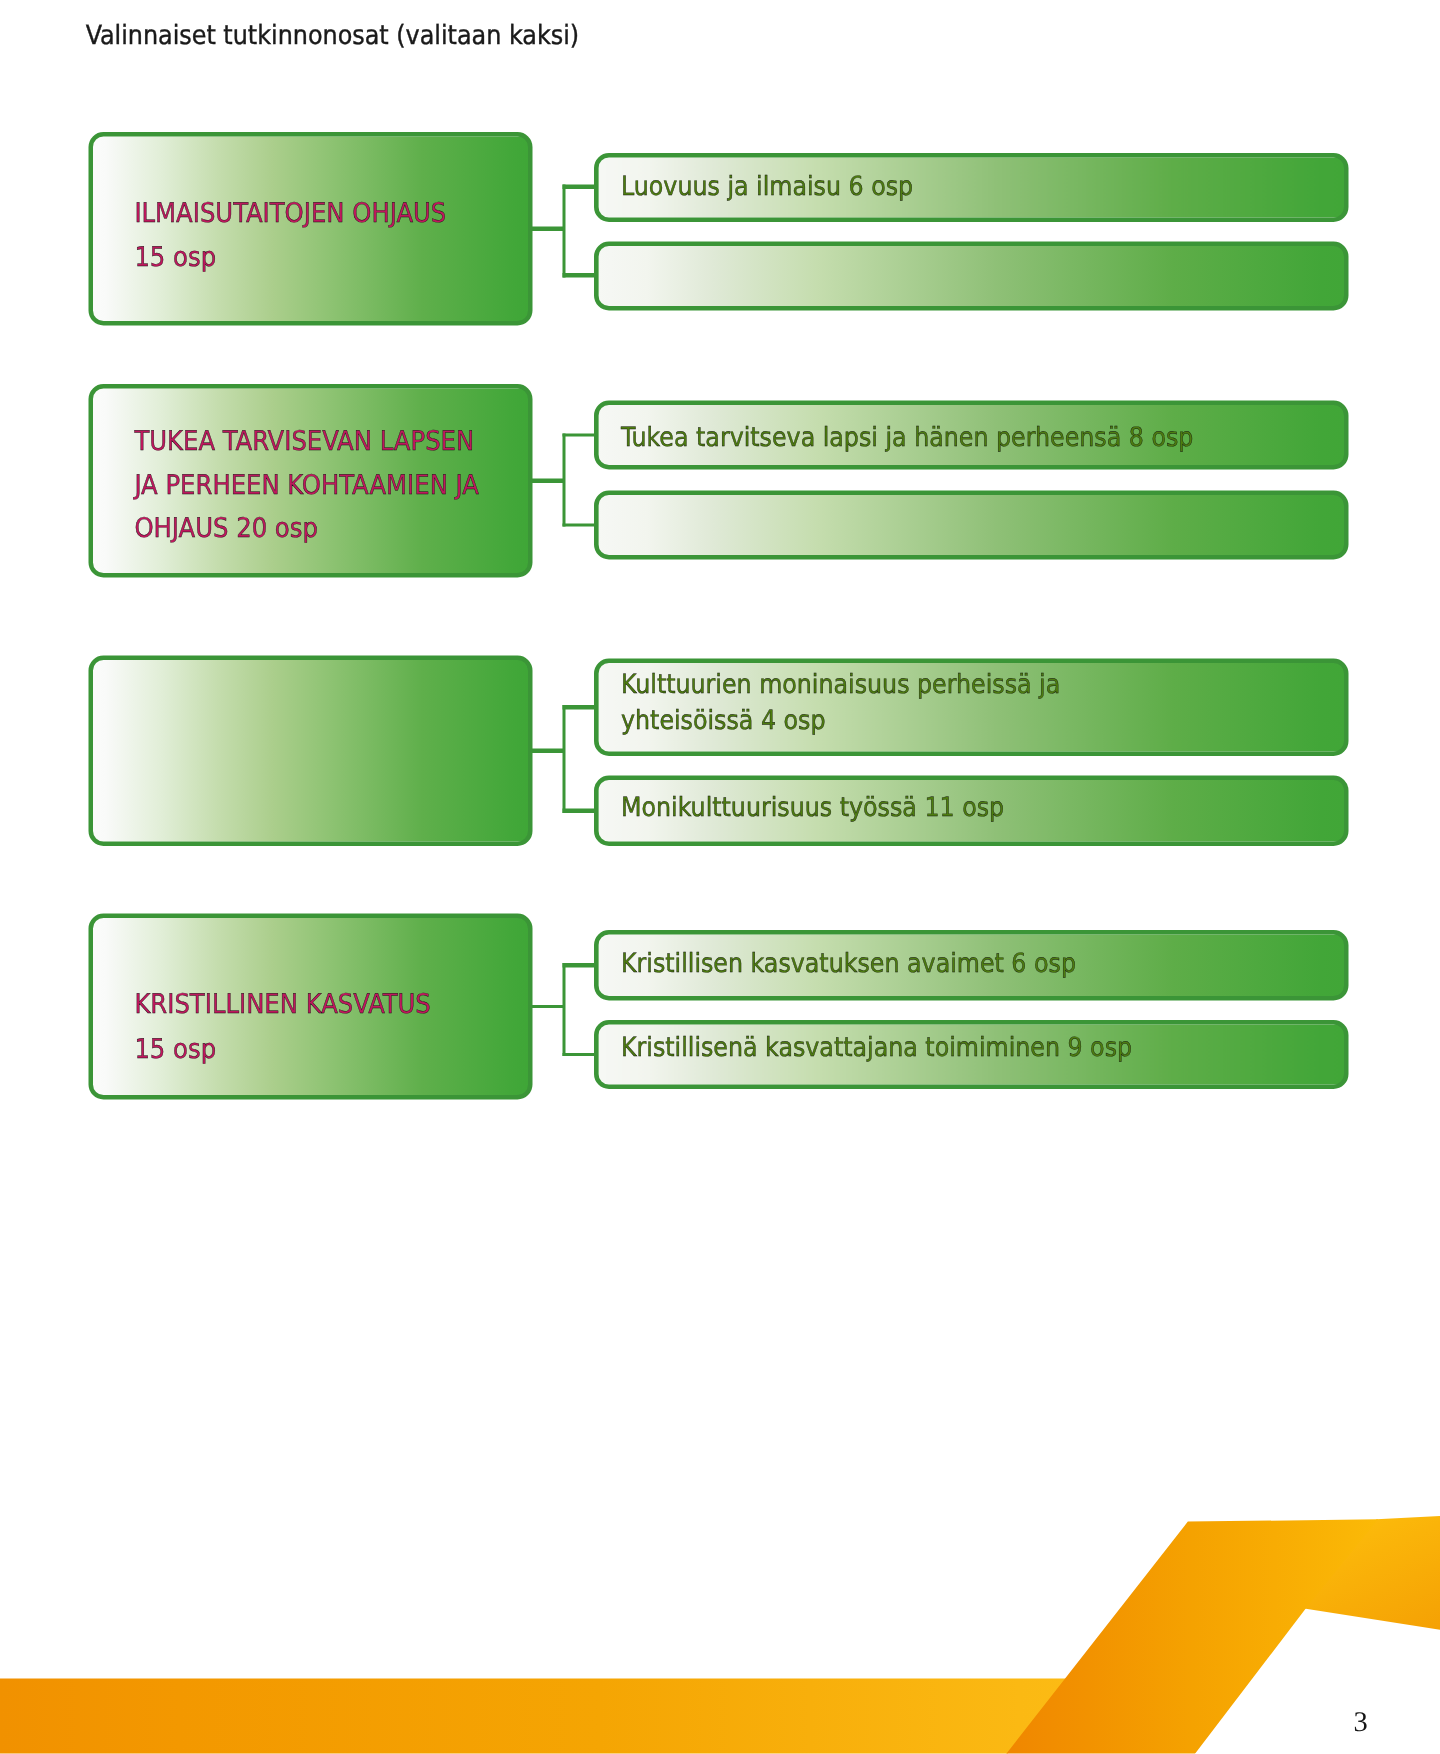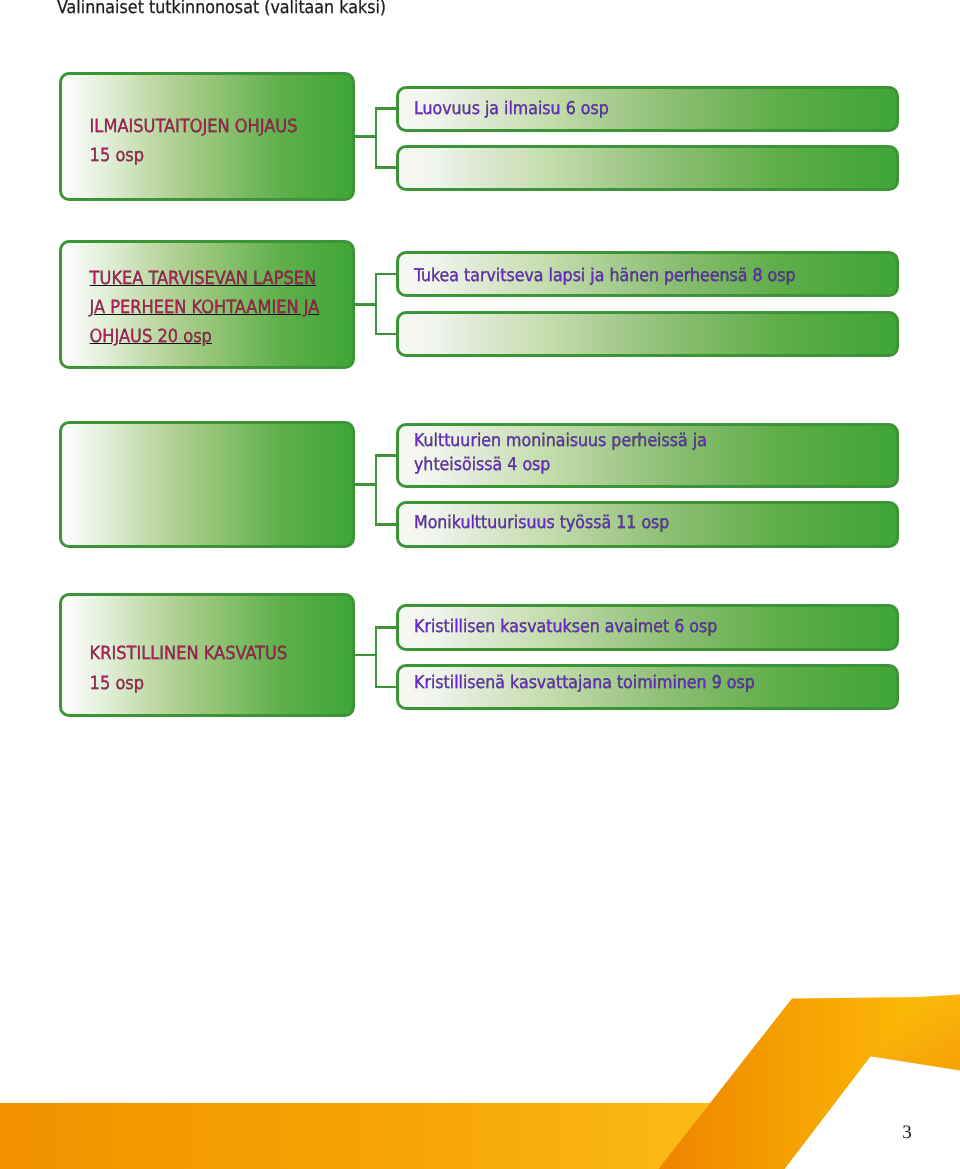--- a/index.html
+++ b/index.html
@@ -4,21 +4,21 @@
 <title>Valinnaiset tutkinnonosat</title>
 <style>
   html, body { margin:0; padding:0; }
   body {
     width:960px; height:1169px; background:#ffffff; overflow:hidden;
     font-family:"DejaVu Sans Condensed","DejaVu Sans", sans-serif;
     position:relative;
     -webkit-font-smoothing:antialiased;
     text-rendering:geometricPrecision;
   }
-  .page { position:absolute; left:0; top:0; width:960px; height:906px; }
+  .page { position:absolute; left:0; top:16px; width:960px; height:906px; }
 
   .page-title {
     position:absolute; left:57.1px; top:-3.2px;
     font-size:17.7px; line-height:22px; color:#1a1a1a;
     white-space:nowrap; -webkit-text-stroke:0.25px #1a1a1a;
     transform:translateZ(0);
   }
 
   .diagram { position:absolute; left:0; top:0; width:960px; height:760px; }
 
@@ -40,21 +40,21 @@
   }
   .maintxt {
     position:absolute; left:89.6px;
     font-size:18.05px; line-height:29.2px; color:#be185d;
     white-space:pre; letter-spacing:0;
     -webkit-text-stroke:0.25px #111111;
     transform:translateZ(0);
   }
   .subtxt {
     position:absolute; left:414px;
-    font-size:17.6px; line-height:23.7px; color:#6d28d9;
+    font-size:17.6px; line-height:23.7px; color:#4d7c0f;
     white-space:pre; letter-spacing:0;
     -webkit-text-stroke:0.25px #111111;
     transform:translateZ(0);
   }
 
   .conn i { position:absolute; background:#3b9537; display:block; }
 
   .ribbon { position:absolute; left:0; top:960px; width:960px; height:209px; }
   .pagenum {
     position:absolute; left:896px; top:1122px; width:22px;
@@ -75,21 +75,21 @@
       <div class="subbox" style="top: 85.6px; height: 46.3px;"></div>
       <div class="subtxt" style="top: 97.86px;">Luovuus ja ilmaisu 6 osp</div>
       <div class="subbox" style="top: 144.7px; height: 45.9px;"></div>
       <div class="conn">
         <i style="left:354.2px;top:135.35px;width:21.9px;height:2.7px"></i>
         <i style="left:374.6px;top:107.4px;width:2.7px;height:61.59999999999998px"></i>
         <i style="left:374.6px;top:107.4px;width:23.3px;height:2.7px"></i>
         <i style="left:374.6px;top:166.29999999999998px;width:23.3px;height:2.7px"></i>
       </div>
       <div class="mainbox" style="top: 240.3px; height: 128.9px;"></div>
-      <div class="maintxt" style="top: 263.9px; text-decoration: underline;">TUKEA TARVISEVAN LAPSEN
+      <div class="maintxt" style="top: 263.9px;">TUKEA TARVISEVAN LAPSEN
 JA PERHEEN KOHTAAMIEN JA
 OHJAUS 20 osp</div>
       <div class="subbox" style="top: 251.1px; height: 46.1px;"></div>
       <div class="subtxt" style="top: 264.96px;">Tukea tarvitseva lapsi ja hänen perheensä 8 osp</div>
       <div class="subbox" style="top: 311.1px; height: 46.1px;"></div>
       <div class="conn">
         <i style="left:354.2px;top:303.4px;width:21.9px;height:2.7px"></i>
         <i style="left:374.6px;top:272.79999999999995px;width:2.7px;height:62.70000000000006px"></i>
         <i style="left:374.6px;top:272.79999999999995px;width:23.3px;height:2.7px"></i>
         <i style="left:374.6px;top:332.8px;width:23.3px;height:2.7px"></i>

